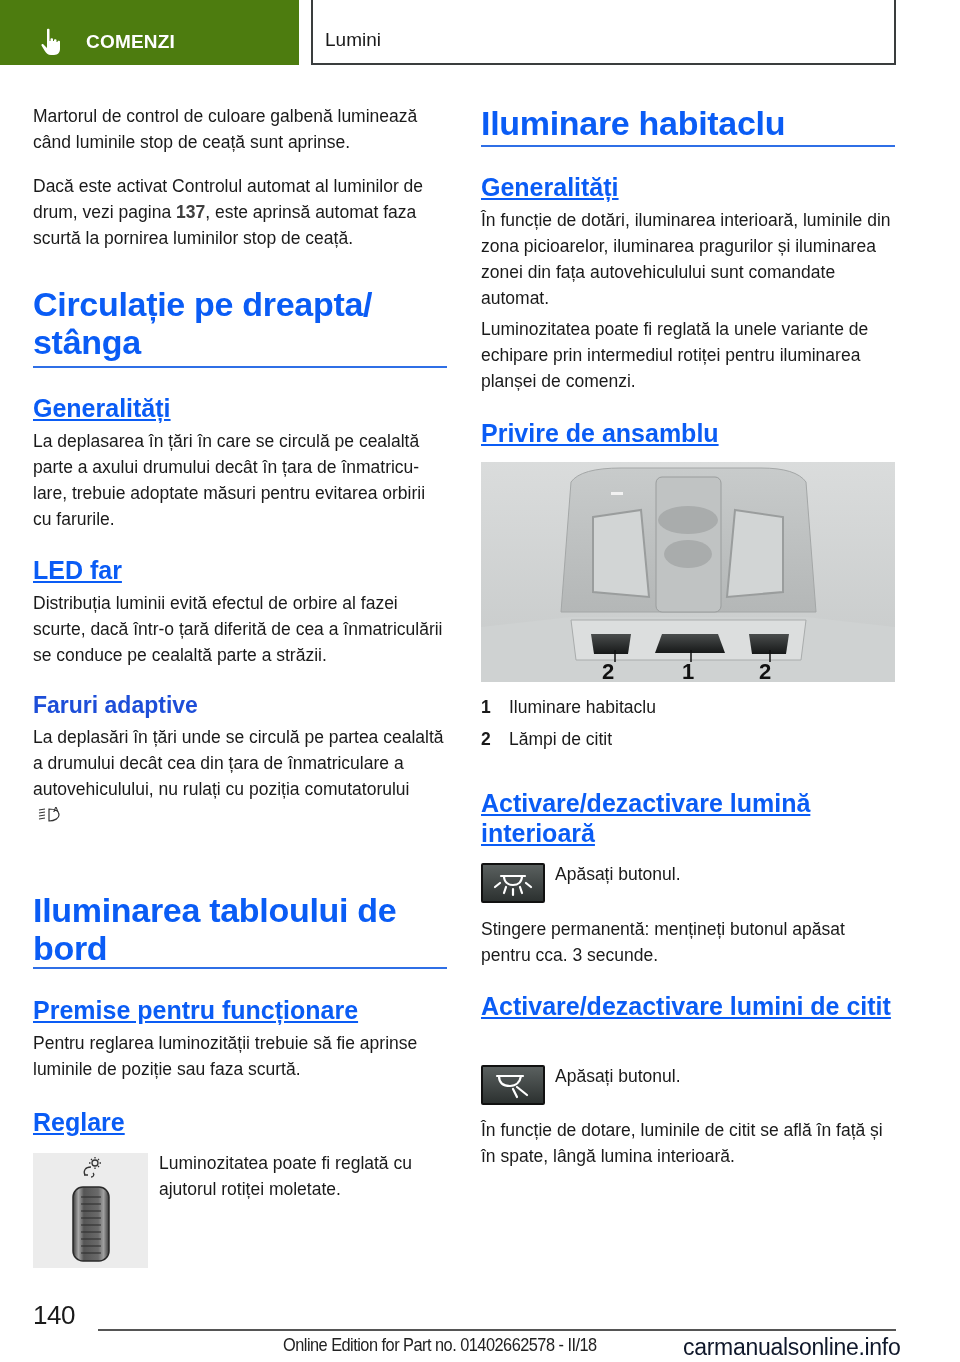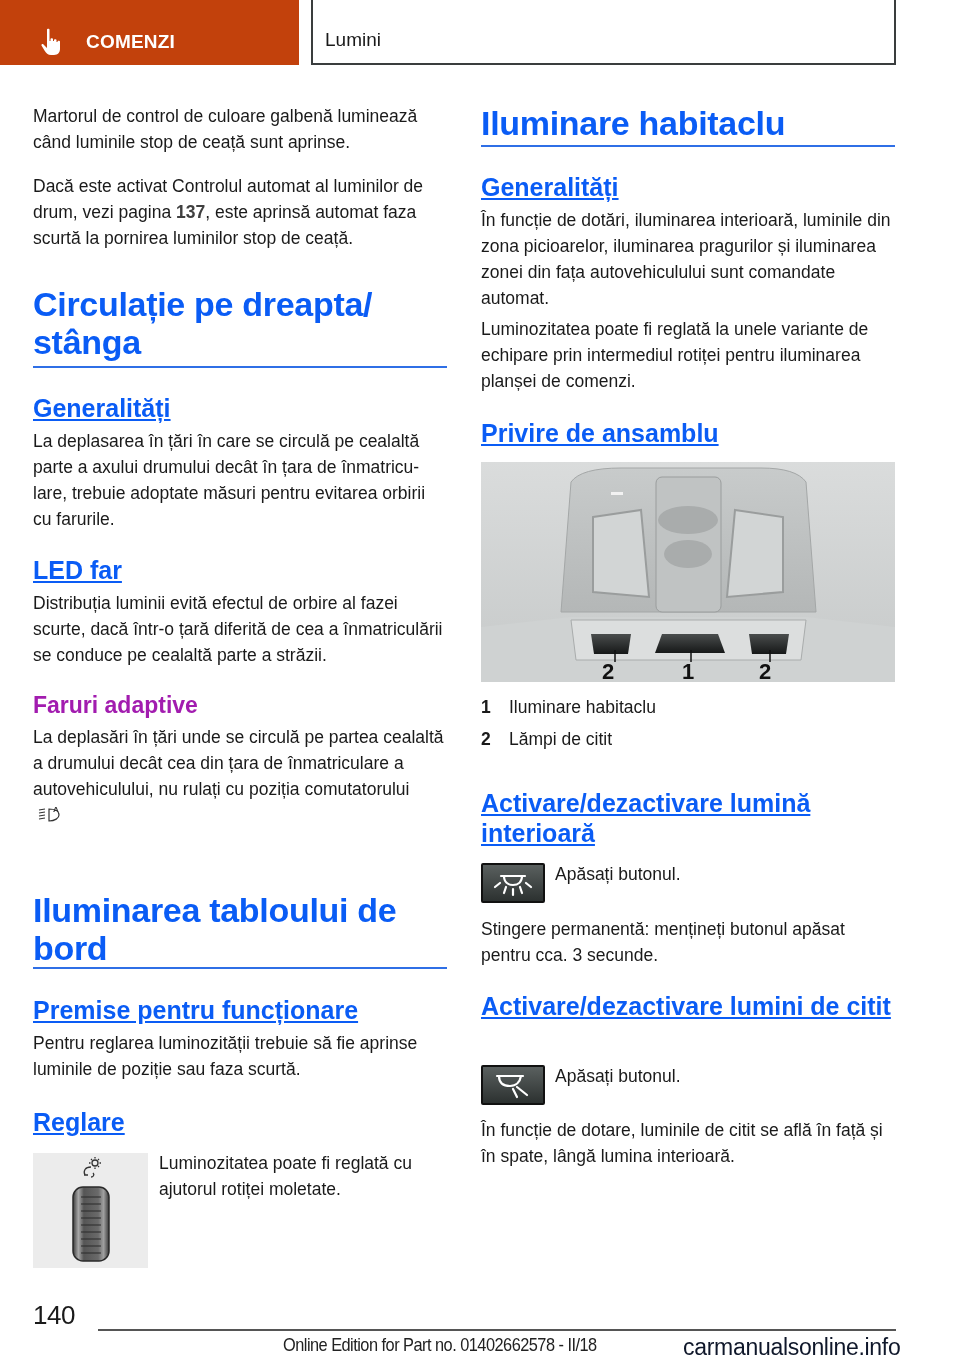--- a/index.html
+++ b/index.html
@@ -2,41 +2,41 @@
 <html><head>
 <meta charset="utf-8">
 <style>
   * { box-sizing: border-box; margin: 0; padding: 0; }
   html, body { width: 960px; height: 1362px; background: #ffffff; overflow: hidden; }
   body { position: relative; font-family: "Liberation Sans", "DejaVu Sans", sans-serif; color: #1a1a1a; }
 
   
   .hdr-tab-dark {
     position: absolute; left: 0; top: 0; width: 299px; height: 65px;
-    background: #c2410c; color: #fff; display: flex; align-items: flex-end;
+    background: #4d7c0f; color: #fff; display: flex; align-items: flex-end;
     padding-bottom: 13px;
   }
   .hdr-tab-dark .hand { position: absolute; left: 40px; top: 28px; width: 24px; height: 28px; }
   .hdr-tab-dark .lbl { position: absolute; left: 86px; top: 31px; font-weight: bold; font-size: 19px; letter-spacing: 0.2px; }
   .hdr-tab-light {
     position: absolute; left: 311px; top: -2px; width: 585px; height: 67px;
     border: 2px solid #3a3d3e; border-top: none; background: #fff;
   }
   .hdr-tab-light .lbl { position: absolute; left: 12px; top: 31px; font-size: 19px; color: #1a1a1a; }
 
   p.body { font-size: 17.5px; line-height: 26px; color: #1a1a1a; }
   .link { color: #404040; font-weight: bold; }
 
   h1.sec {
     font-size: 34px; line-height: 38px; font-weight: bold; color: #0a5cf5;
     letter-spacing: -0.3px;
   }
   .rule { height: 2px; background: #2f6fe6; }
   h2.sub { font-size: 25px; line-height: 30px; font-weight: bold; color: #0a5cf5; text-decoration: underline; }
-  h3.sub3 { font-size: 23px; line-height: 28px; font-weight: bold; color: #a21caf; }
+  h3.sub3 { font-size: 23px; line-height: 28px; font-weight: bold; color: #1d4ed8; }
 
   .abs { position: absolute; }
 
   .inline-icon { display: inline-block; width: 34px; height: 20px; vertical-align: -3px; }
 
   .fig-box {
     position: absolute; background: #ececec;
   }
 
   .legend-row { position: absolute; font-size: 17.5px; line-height: 26px; }

